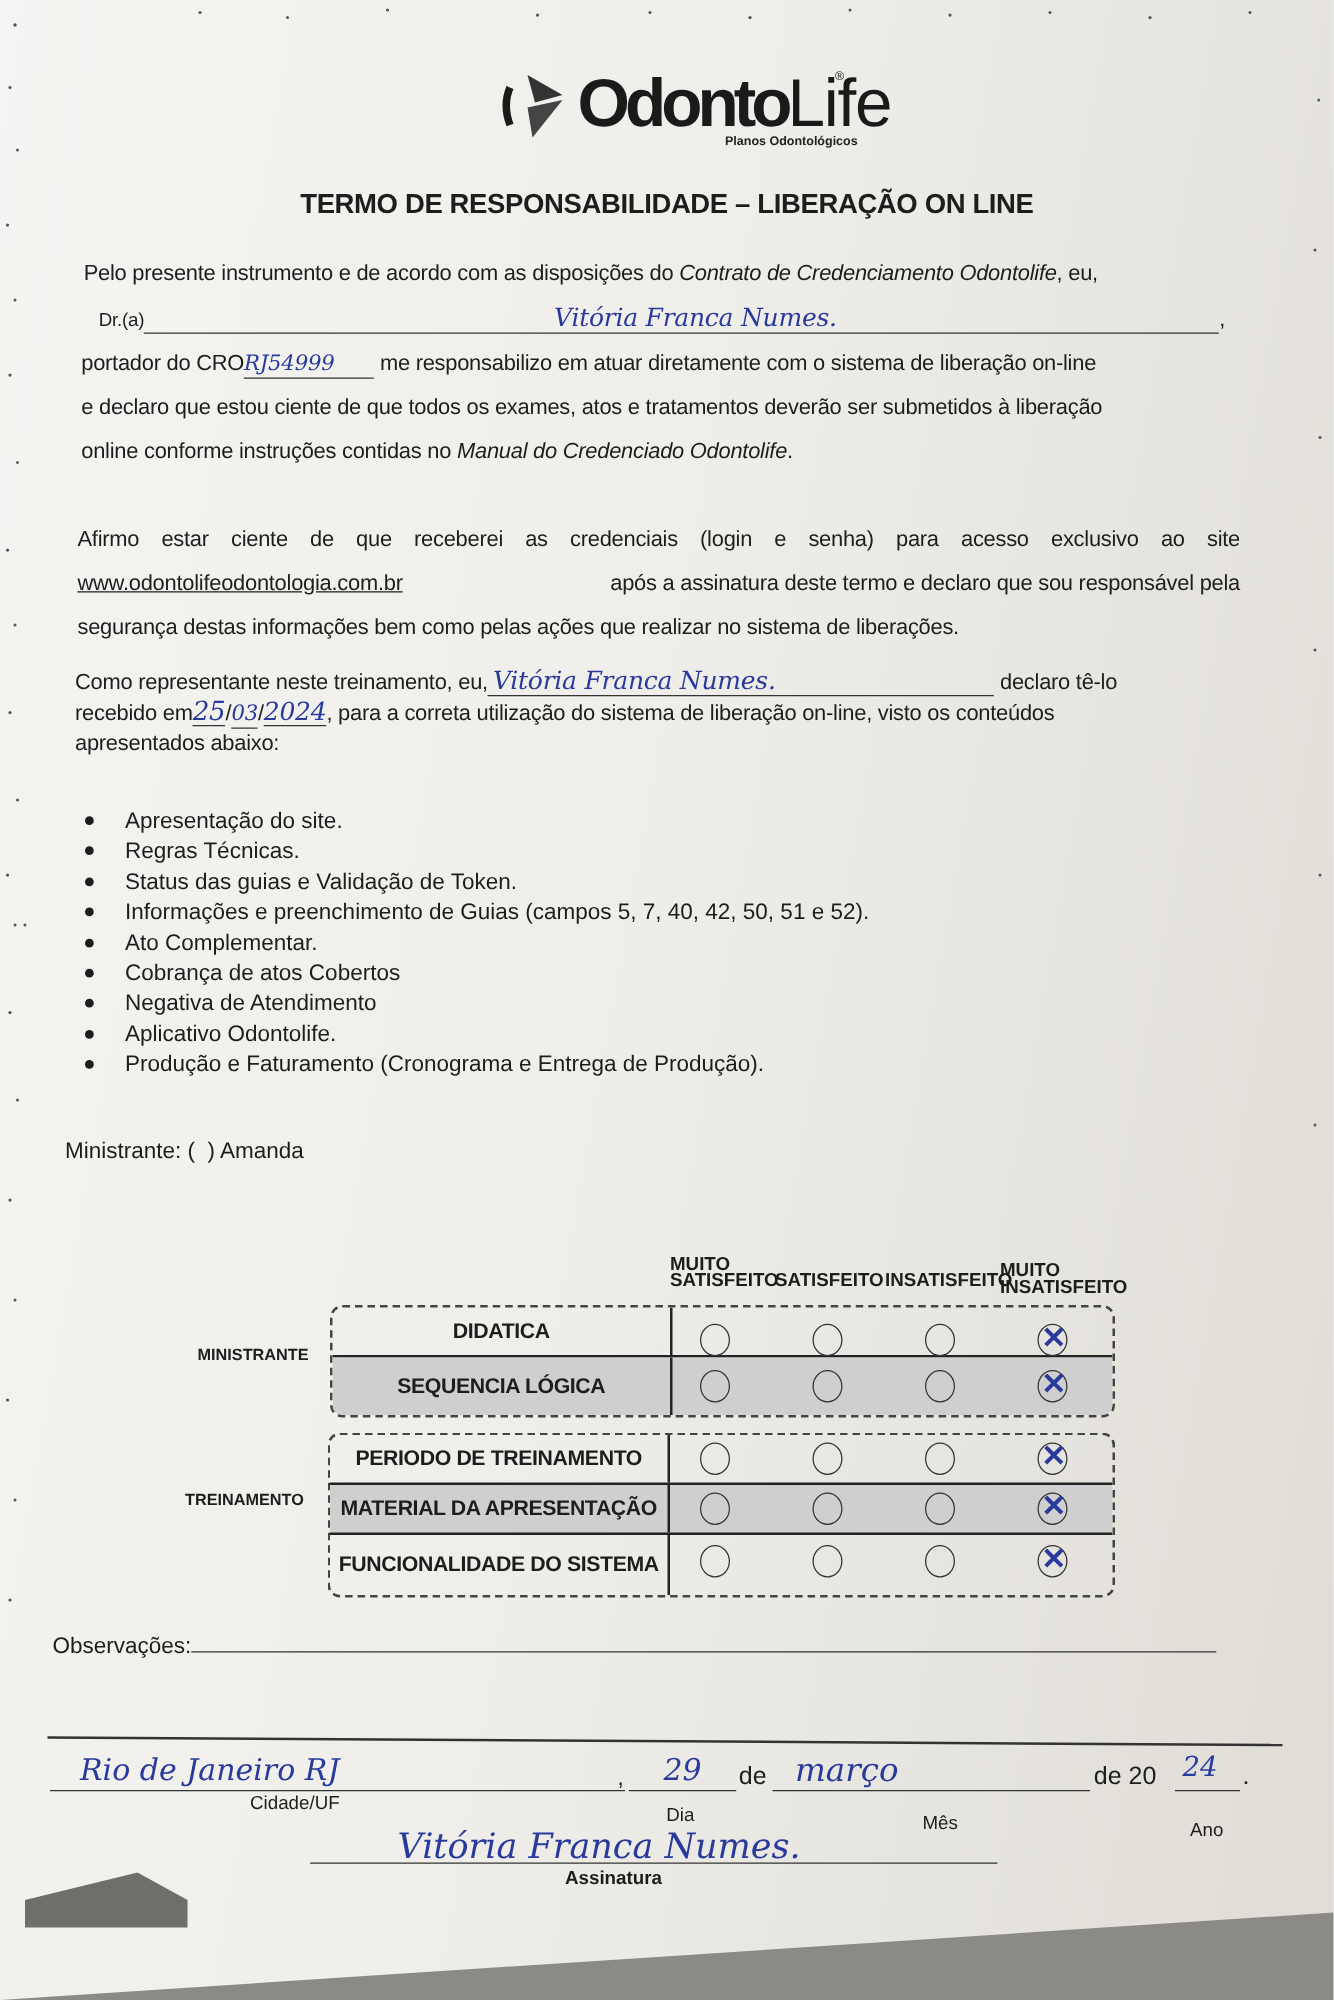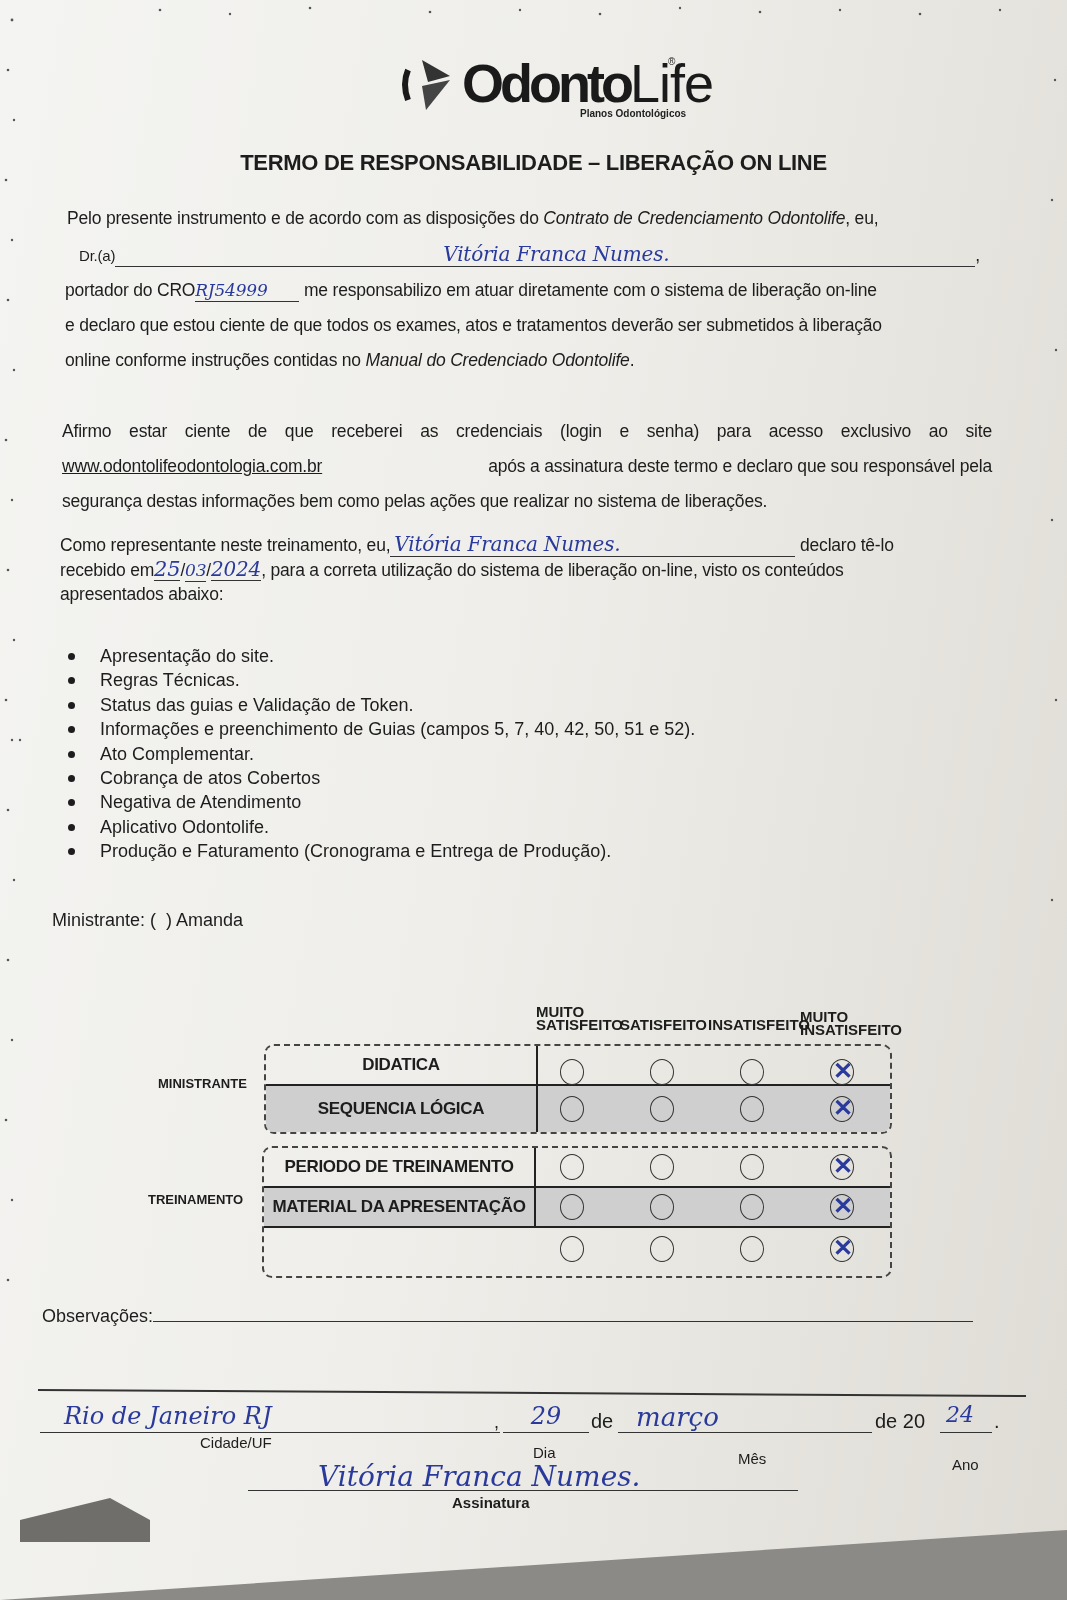--- a/index.html
+++ b/index.html
@@ -164,20 +164,23 @@
   </div>
 
   <div class="group-label" style="left:148px;top:1192px;">TREINAMENTO</div>
   <div class="grp" style="left:262px;top:1146px;width:626px;height:128px;overflow:hidden;">
     <div class="row" style="top:0;width:626px;border-bottom:2px solid #222;">
       <div class="row-label">PERIODO DE TREINAMENTO</div>
     </div>
     <div class="row shaded" style="top:40px;width:626px;border-bottom:2px solid #222;">
       <div class="row-label">MATERIAL DA APRESENTAÇÃO</div>
     </div>
+    <div class="row" style="top:80px;width:626px;height:48px;">
+      <div class="row-label">FUNCIONALIDADE DO SISTEMA</div>
+    </div>
   </div>
 
   <div class="circ" style="left:560px;top:1059px;"></div>
   <div class="circ" style="left:650px;top:1059px;"></div>
   <div class="circ" style="left:740px;top:1059px;"></div>
   <div class="circ" style="left:830px;top:1059px;">
       <span class="xmark" style="left:2px;top:-1px;">✕</span>
     </div>
 
   <div class="circ" style="left:560px;top:1096px;"></div>

